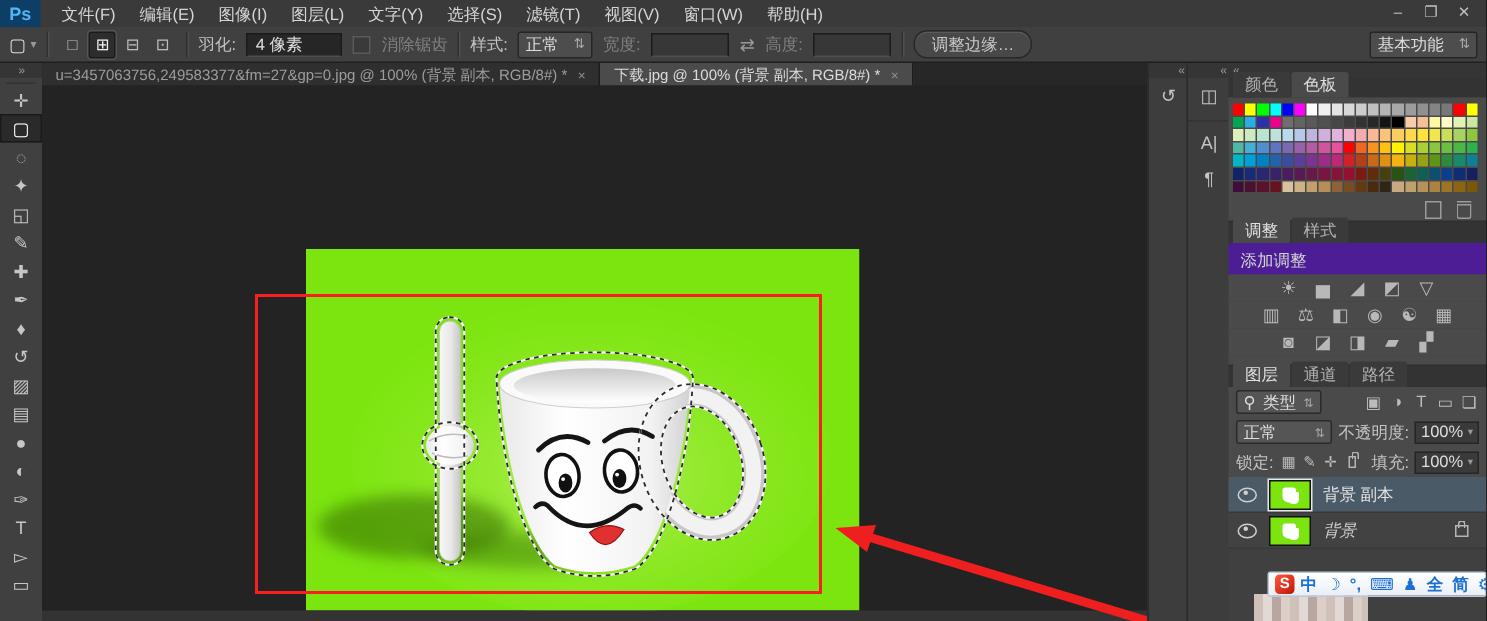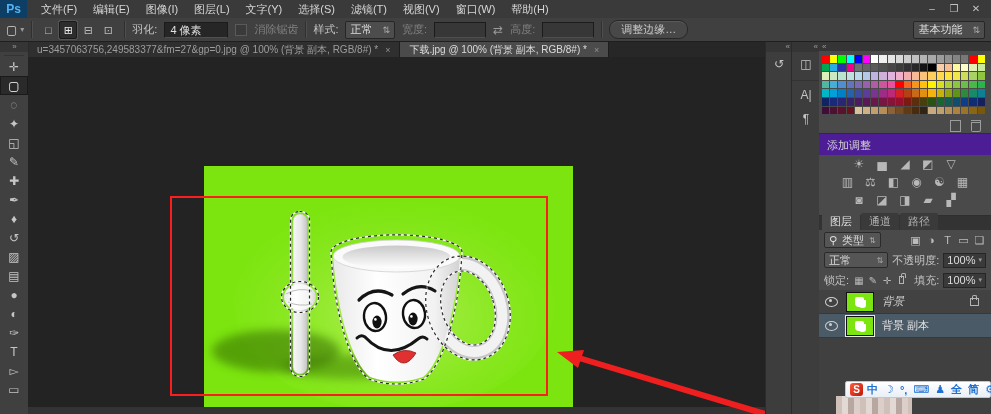--- a/index.html
+++ b/index.html
@@ -364,20 +364,24 @@
         </div>
         <div class="dockico">
           <span>¶</span>
         </div>
       </div>
   </div>
 
   <div class="rpanel">
     <div class="phdr">«</div>
 
+    <div class="ptabs">
+        <span class="ptab">颜色</span>
+        <span class="ptab active">色板</span>
+      </div>
     <div class="swgrid">
         <span class="sw" style="background: rgb(255, 0, 0);"></span>
         <span class="sw" style="background: rgb(255, 255, 0);"></span>
         <span class="sw" style="background: rgb(0, 255, 0);"></span>
         <span class="sw" style="background: rgb(0, 255, 255);"></span>
         <span class="sw" style="background: rgb(0, 0, 255);"></span>
         <span class="sw" style="background: rgb(255, 0, 255);"></span>
         <span class="sw" style="background: rgb(255, 255, 255);"></span>
         <span class="sw" style="background: rgb(240, 240, 240);"></span>
         <span class="sw" style="background: rgb(228, 228, 228);"></span>
@@ -511,20 +515,24 @@
         <span class="sw" style="background: rgb(172, 130, 64);"></span>
         <span class="sw" style="background: rgb(155, 116, 40);"></span>
         <span class="sw" style="background: rgb(139, 102, 18);"></span>
         <span class="sw" style="background: rgb(123, 87, 10);"></span>
       </div>
     <div class="swfoot">
       <span class="ico-new"></span>
       <span class="ico-trash"></span>
     </div>
 
+    <div class="ptabs">
+        <span class="ptab active">调整</span>
+        <span class="ptab">样式</span>
+      </div>
     <div class="adjlabel">添加调整</div>
     <div class="adjrow">
         <span class="adjico">☀</span>
         <span class="adjico">▅</span>
         <span class="adjico">◢</span>
         <span class="adjico">◩</span>
         <span class="adjico">▽</span>
       </div>
     <div class="adjrow">
         <span class="adjico">▥</span>
@@ -583,31 +591,31 @@
         </span>
       <span class="lock" style="display:block;margin:0 2px;"></span>
       <span style="flex:1"></span>
       <span class="lbl">填充:</span>
       <span class="vbox">
         <span>100%</span>
         <span class="dd">▾</span>
       </span>
     </div>
     <div>
+        <div class="lrow selected">
+        <span class="eye"></span>
+        <span class="thumb" style="background:#7ce50f;"></span>
+        <span class="lname">背景 副本</span>
+
+      </div>
         <div class="lrow locked">
         <span class="eye"></span>
         <span class="thumb" style="background:#7ce50f;"></span>
         <span class="lname">背景</span>
         <span class="lock"></span>
-      </div>
-        <div class="lrow selected">
-        <span class="eye"></span>
-        <span class="thumb" style="background:#7ce50f;"></span>
-        <span class="lname">背景 副本</span>
-
       </div>
       </div>
   </div>
 
   <div class="ime">
     <span class="imes">S</span>
     <span style="display:flex;gap:6px;align-items:center;">
         <span class="imeico">中</span>
         <span class="imeico">☽</span>
         <span class="imeico">°,</span>

